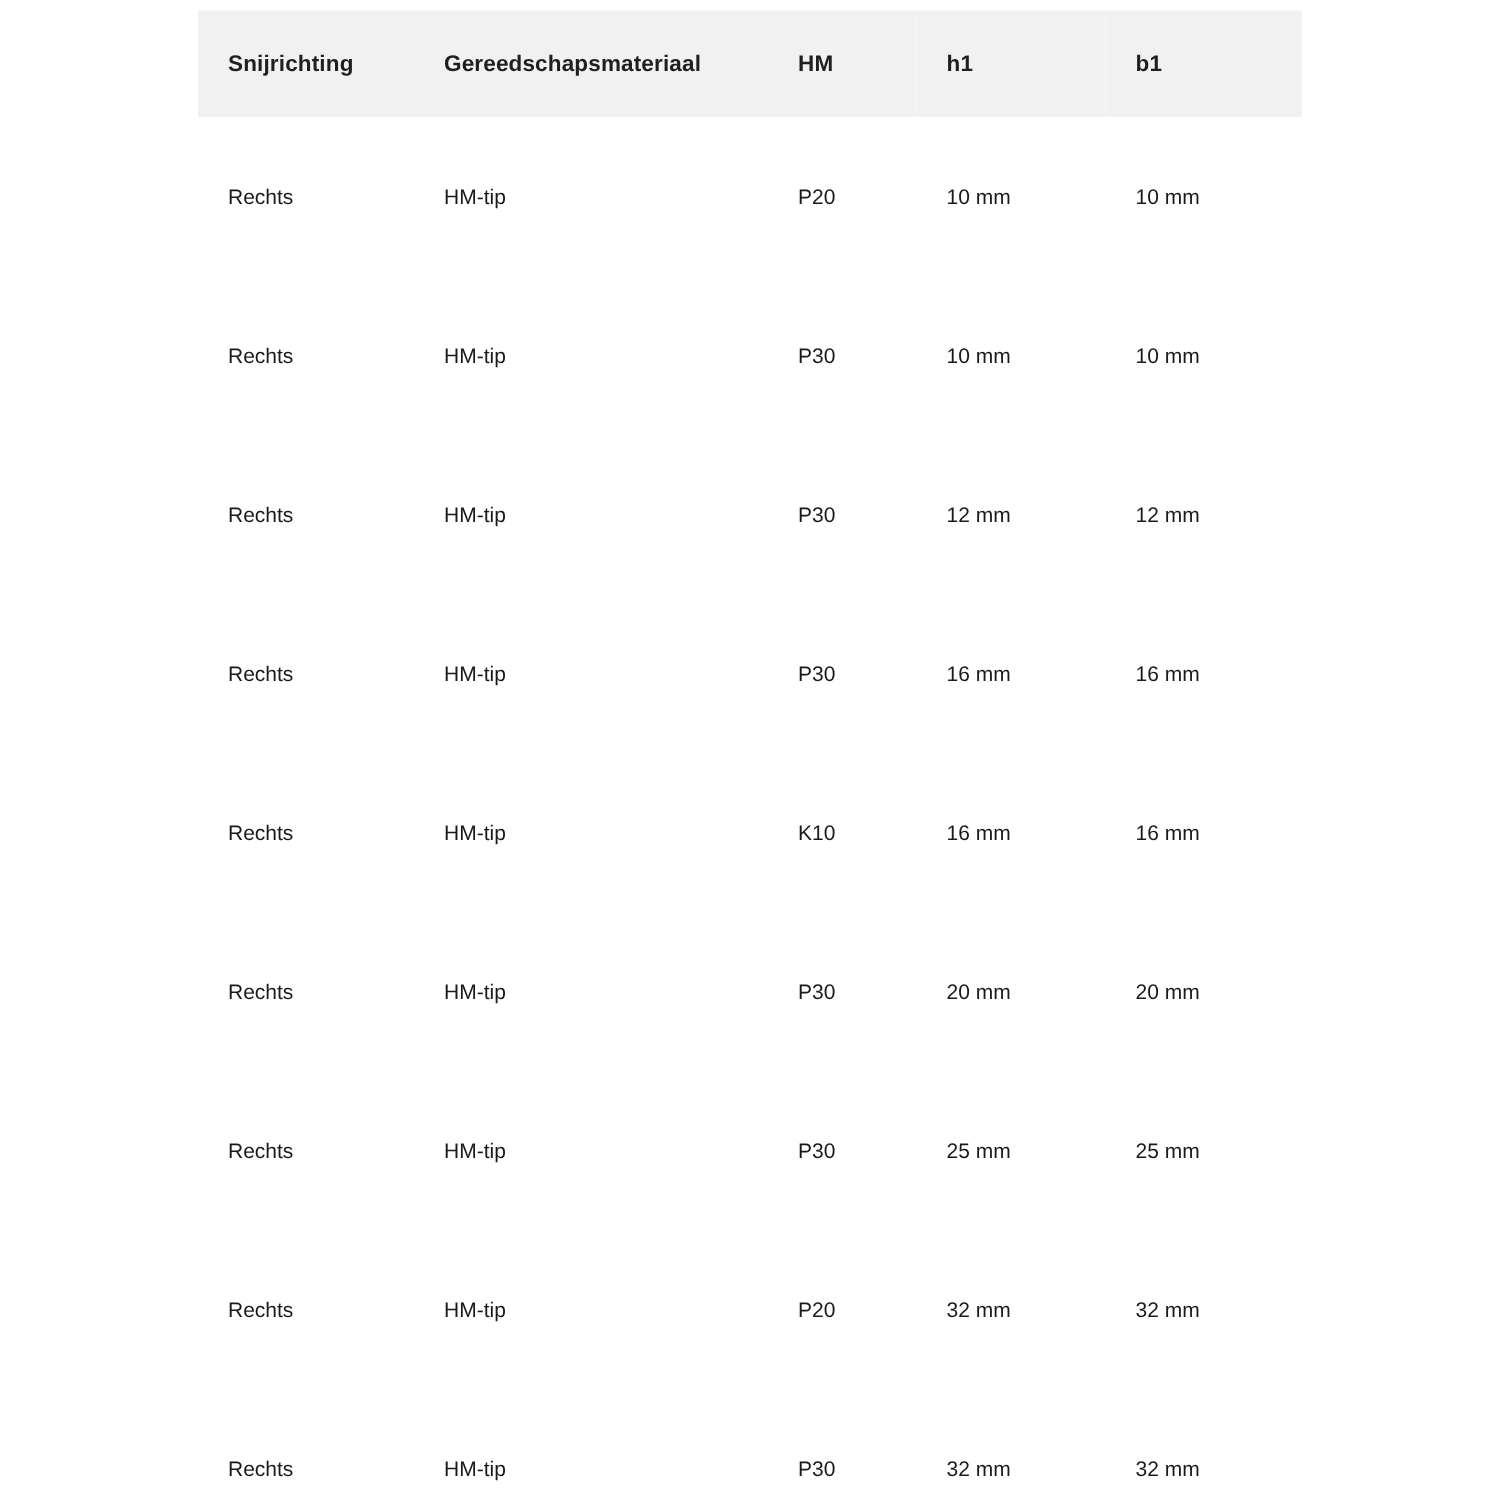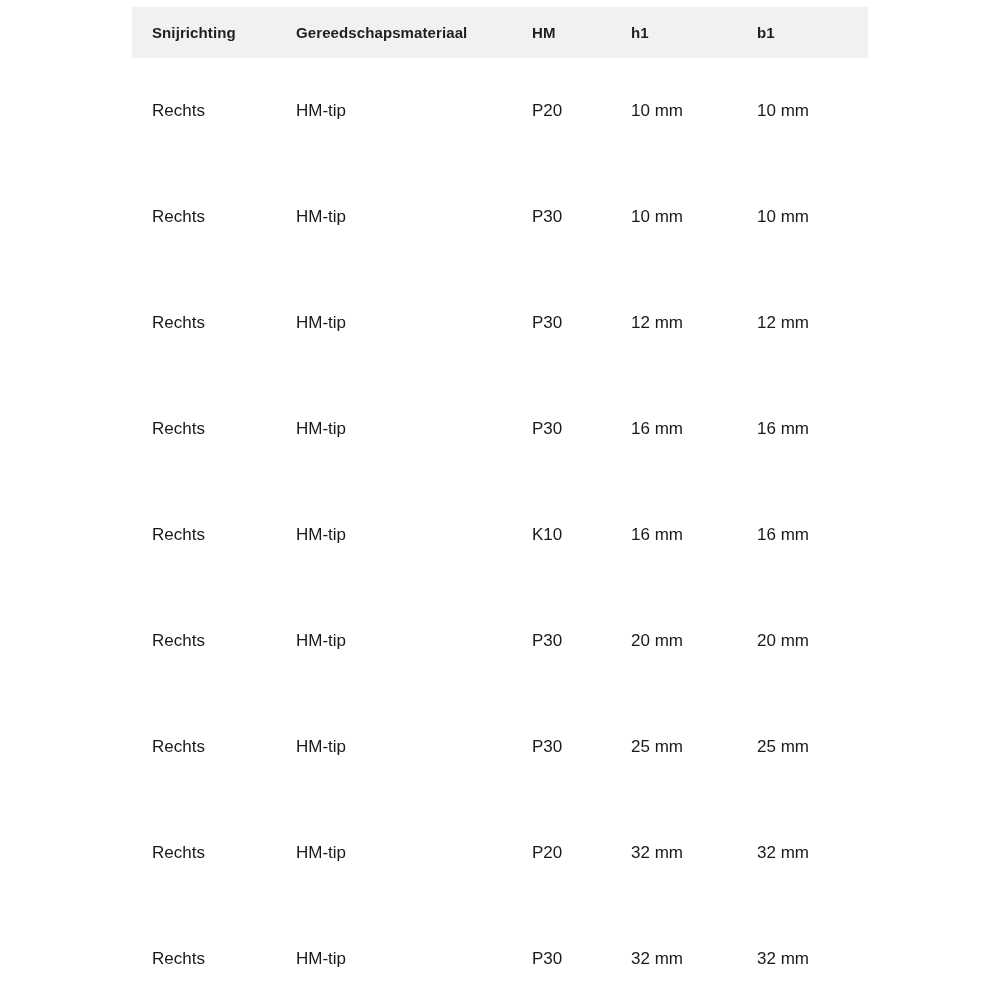--- a/index.html
+++ b/index.html
@@ -33,21 +33,21 @@
   table.spec-table col.c-gereedschap   { width: 236px; }
   table.spec-table col.c-hm            { width: 99px; }
   table.spec-table col.c-h1            { width: 126px; }
   table.spec-table col.c-b1            { width: 131px; }
 
   thead tr.spec-head-row {
     background: #f1f1f1;
   }
 
   thead th {
-    height: 51px;
+    height: 71px;
     padding: 0 0 0 20px;
     margin: 0;
     text-align: left;
     vertical-align: middle;
     font-size: 15px;
     font-weight: bold;
     letter-spacing: 0.1px;
     color: #1f1f1f;
     white-space: nowrap;
   }
@@ -55,21 +55,21 @@
   tbody tr.spec-row {
     background: #ffffff;
   }
 
   tbody td {
     height: 106px;
     padding: 0 0 0 20px;
     margin: 0;
     text-align: left;
     vertical-align: middle;
-    font-size: 17px;
+    font-size: 14px;
     font-weight: normal;
     color: #1a1a1a;
     white-space: nowrap;
     border: none;
   }
 </style>
 </head>
 <body>
 
 <div class="spec-table-wrap">

